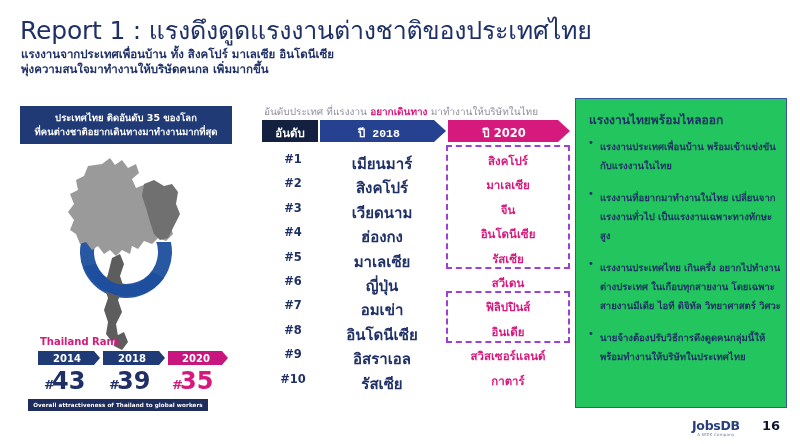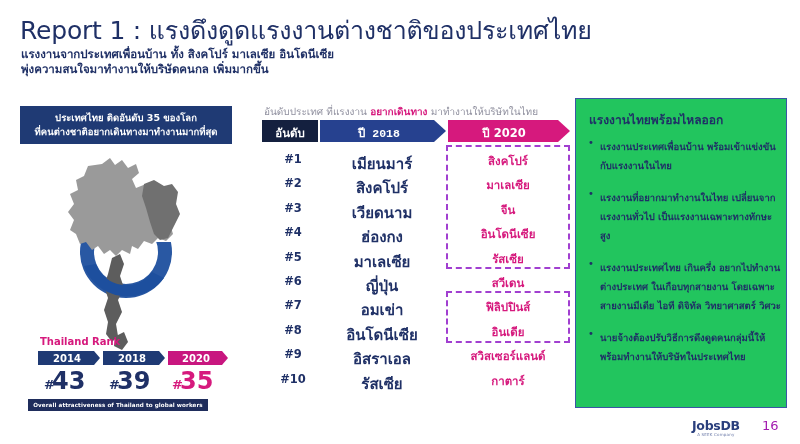--- a/index.html
+++ b/index.html
@@ -108,21 +108,21 @@
   }
   .bullet .txt{
     font-size:9.5px;line-height:13.2px;color:#1f3066;font-weight:600;
   }
   .bullet .txt b{font-weight:bold;}
 
   
   .brand{position:absolute;left:692px;top:418px;}
   .brand .jobs{font-size:12.5px;font-weight:bold;color:#2a3f7d;letter-spacing:-.3px;}
   .brand .seek{font-size:4px;color:#6c7aa8;text-align:center;margin-top:-1px;letter-spacing:.2px;}
-  .pageno{position:absolute;left:762px;top:418px;font-size:13px;color:#a21caf;}
+  .pageno{position:absolute;left:762px;top:418px;font-size:13px;color:#0f172a;font-weight:bold;}
 </style>
 </head>
 <body>
 
 <div class="slide">
 
   <div class="title">Report 1 : แรงดึงดูดแรงงานต่างชาติของประเทศไทย</div>
   <div class="subtitle">
     <div>แรงงานจากประเทศเพื่อนบ้าน ทั้ง สิงคโปร์ มาเลเซีย อินโดนีเซีย</div>
     <div>พุ่งความสนใจมาทำงานให้บริษัดคนกล เพิ่มมากขึ้น</div>

